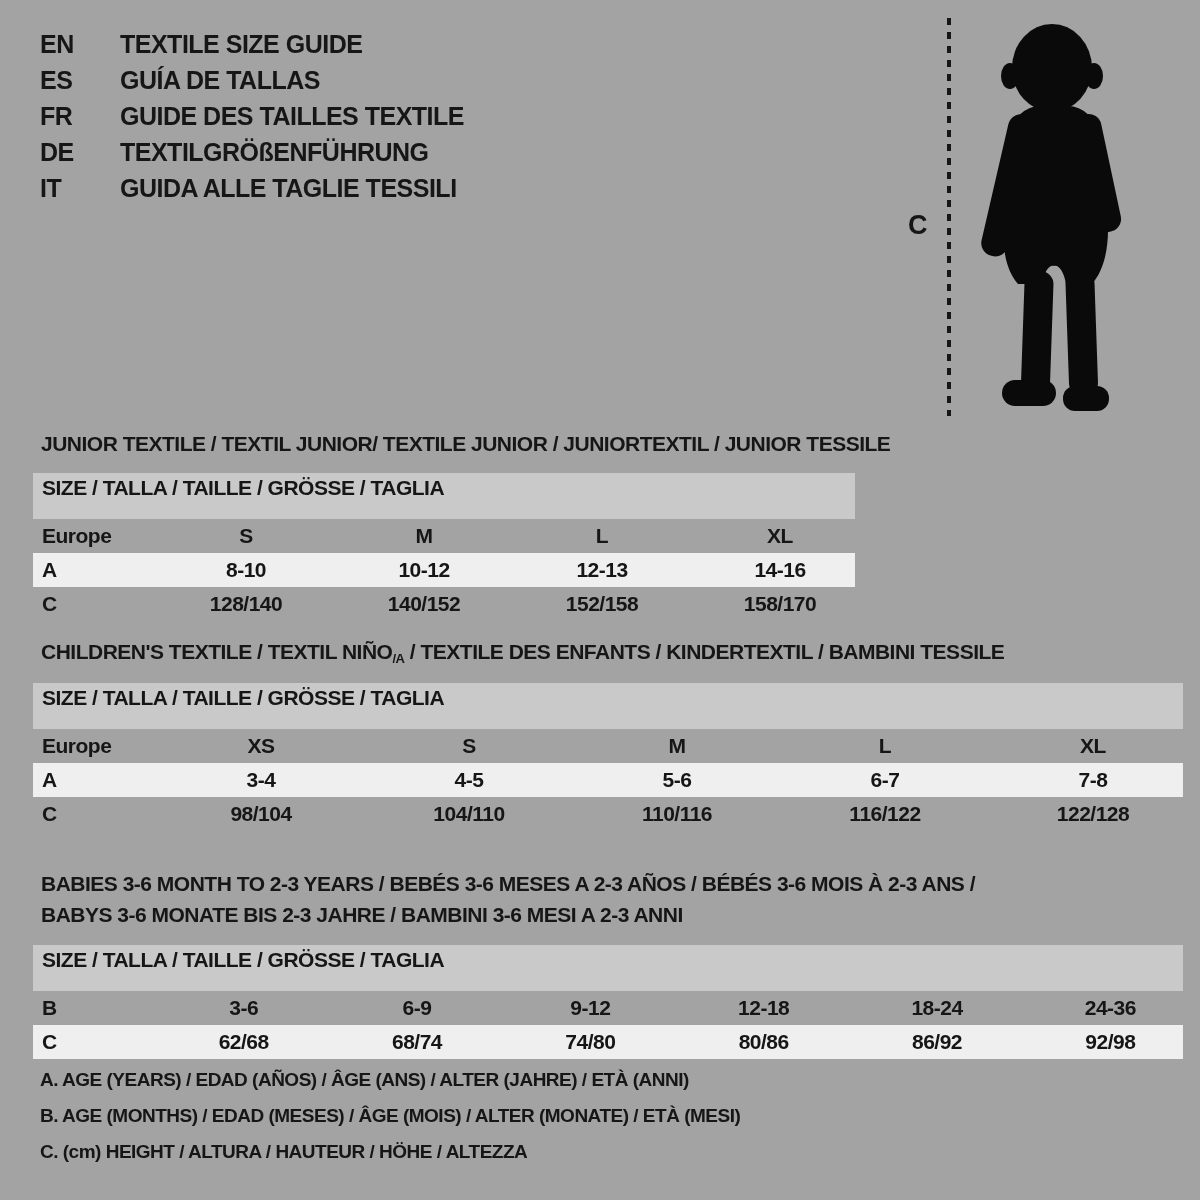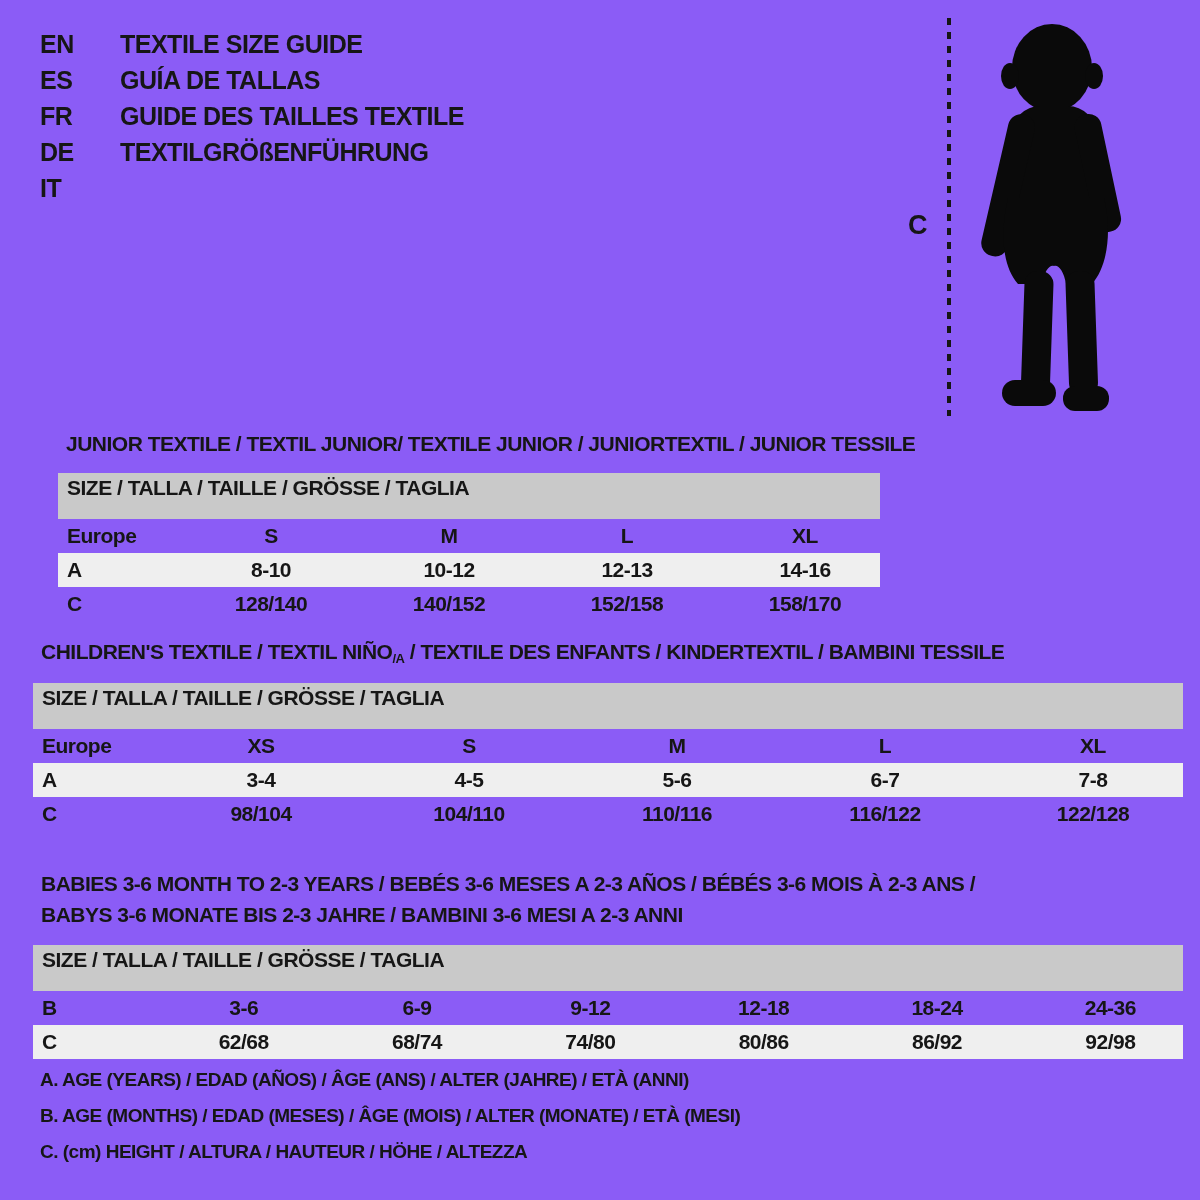--- a/index.html
+++ b/index.html
@@ -1,18 +1,18 @@
 <!DOCTYPE html>
 <html><head>
 <meta charset="utf-8">
 <style>
   html, body { margin: 0; padding: 0; background: #ffffff; }
   #page {
     position: relative; width: 1200px; height: 1200px; overflow: hidden;
-    background: #8b5cf6; color: #161616;
+    background: #a3a3a3; color: #161616;
     font-family: "Liberation Sans", sans-serif;
     font-weight: 700; letter-spacing: -0.5px;
   }
 
   
   #lang-block { position: absolute; left: 40px; top: 26px; }
   .lang-row { display: flex; height: 36px; align-items: center; font-size: 25px; }
   .lang-code { width: 80px; }
   .lang-title { white-space: nowrap; }
 
@@ -34,21 +34,21 @@
     background: #c9c9c9; padding-left: 9px; font-size: 21px;
   }
   .t-row { display: grid; height: 34px; align-items: center; font-size: 21px; gap: 28px; }
   .cols4 { grid-template-columns: 110px repeat(4, 1fr); }
   .cols5 { grid-template-columns: 110px repeat(5, 1fr); }
   .cols6 { grid-template-columns: 110px repeat(6, 1fr); }
   .t-cell { text-align: center; white-space: nowrap; }
   .t-label { text-align: left; padding-left: 9px; }
   .shade { background: #efefef; }
 
-  #junior-section  { top: 432px; width: 822px; margin-left: 25px; }
+  #junior-section  { top: 432px; width: 822px; }
   #children-section{ top: 640px; width: 1150px; }
   #babies-section  { top: 846px; width: 1150px; margin-top: 22px; }
   #babies-section .section-title { line-height: 31px; }
   #babies-section .size-header { margin-top: 15px; }
 
   
   #notes { position: absolute; left: 40px; top: 1062px; }
   .note-row { height: 36px; display: flex; align-items: center; font-size: 19px; white-space: nowrap; }
 </style>
 </head>
@@ -68,20 +68,21 @@
     <div class="lang-row">
       <span class="lang-code">FR</span>
       <span class="lang-title">GUIDE DES TAILLES TEXTILE</span>
     </div>
     <div class="lang-row">
       <span class="lang-code">DE</span>
       <span class="lang-title">TEXTILGRÖßENFÜHRUNG</span>
     </div>
     <div class="lang-row">
       <span class="lang-code">IT</span>
+      <span class="lang-title">GUIDA ALLE TAGLIE TESSILI</span>
     </div>
   </div>
 
   <div id="figure">
     <div class="measure-line"></div>
     <div class="measure-label">C</div>
     <svg class="toddler-svg" width="170" height="404" viewBox="0 0 170 400" xmlns="http://www.w3.org/2000/svg">
       <g fill="#0a0a0a">
         <ellipse cx="86" cy="52" rx="40" ry="44"></ellipse>
         <ellipse cx="44" cy="60" rx="9" ry="13"></ellipse>

